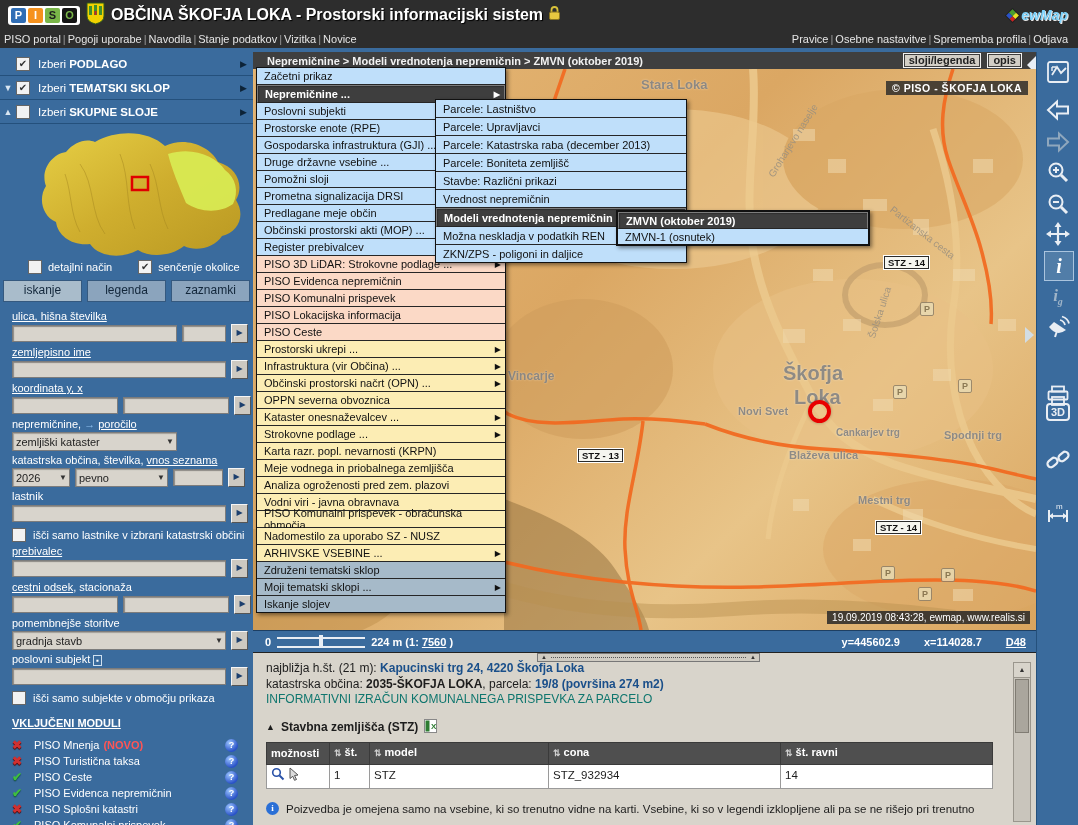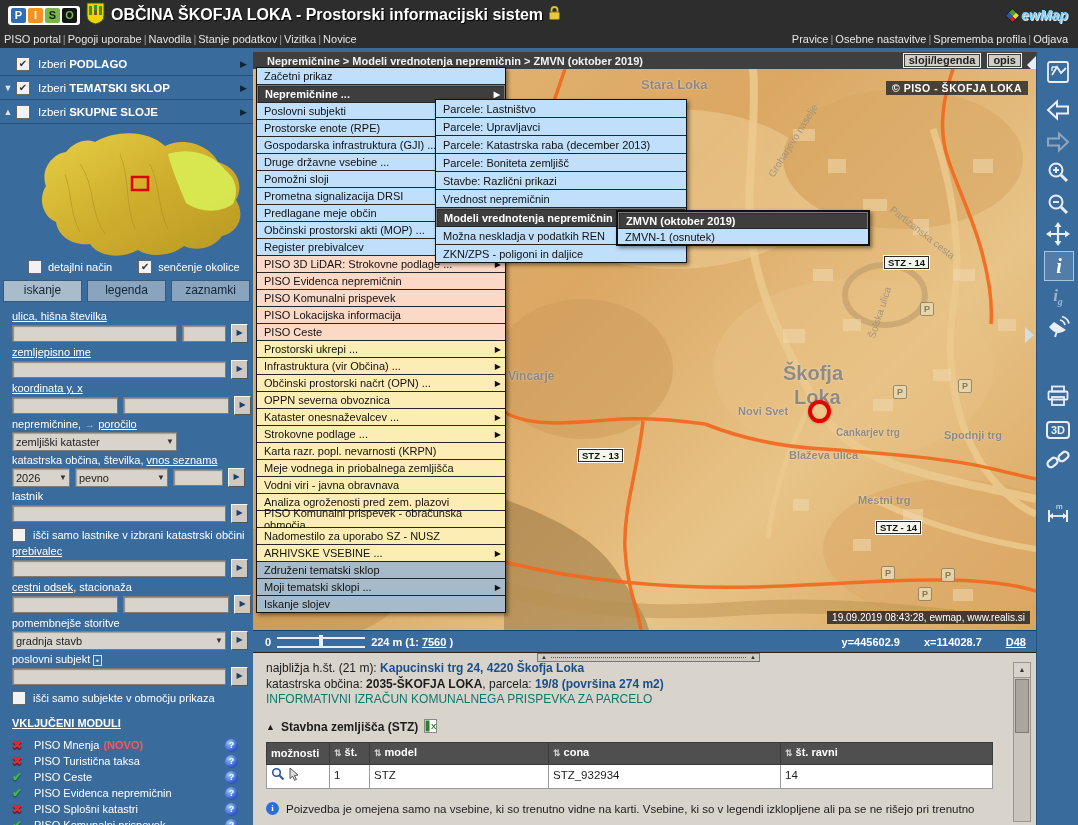--- a/index.html
+++ b/index.html
@@ -520,24 +520,24 @@
         <span>Strokovne podlage ...</span>
         <span class="marr">▶</span>
       </div>
       <div class="mi g-yellow">
         <span>Karta razr. popl. nevarnosti (KRPN)</span>
       </div>
       <div class="mi g-yellow">
         <span>Meje vodnega in priobalnega zemljišča</span>
       </div>
       <div class="mi g-yellow">
+        <span>Analiza ogroženosti pred zem. plazovi</span>
+      </div>
+      <div class="mi g-yellow">
         <span>Vodni viri - javna obravnava</span>
-      </div>
-      <div class="mi g-yellow">
-        <span>Analiza ogroženosti pred zem. plazovi</span>
       </div>
       <div class="mi g-yellow">
         <span>PISO Komunalni prispevek - obračunska območja</span>
       </div>
       <div class="mi g-yellow">
         <span>Nadomestilo za uporabo SZ - NUSZ</span>
       </div>
       <div class="mi g-yellow">
         <span>ARHIVSKE VSEBINE ...</span>
         <span class="marr">▶</span>
@@ -726,21 +726,21 @@
           <path d="M15,6 q4,1 5,5 M17,2.5 q6,2 7,7" stroke="#e9eef4" stroke-width="1.8" fill="none"></path>
         </svg>
       </div>
     <div class="tbtn" style="top:330px">
       <svg width="26" height="26" viewBox="0 0 26 26" stroke="#e9eef4" fill="none" stroke-width="1.8">
           <rect x="7" y="3.5" width="12" height="5"></rect>
           <rect x="3.5" y="8.5" width="19" height="8" rx="1"></rect>
           <rect x="7" y="14" width="12" height="8"></rect>
         </svg>
       </div>
-    <div class="tbtn" style="top:364px">
+    <div class="tbtn" style="top:346px">
       <span class="threed">3D</span>
       </div>
     <div class="tbtn" style="top:394px">
       <svg width="26" height="26" viewBox="0 0 26 26" stroke="#e9eef4" fill="none" stroke-width="2.2">
         <rect x="2" y="12" width="11" height="7" rx="3.5" transform="rotate(-40 7.5 15.5)"></rect>
         <rect x="13" y="6" width="11" height="7" rx="3.5" transform="rotate(-40 18.5 9.5)"></rect>
         </svg>
       </div>
     <div class="tbtn" style="top:448px">
       <svg width="26" height="26" viewBox="0 0 26 26" stroke="#e9eef4" fill="#e9eef4">

